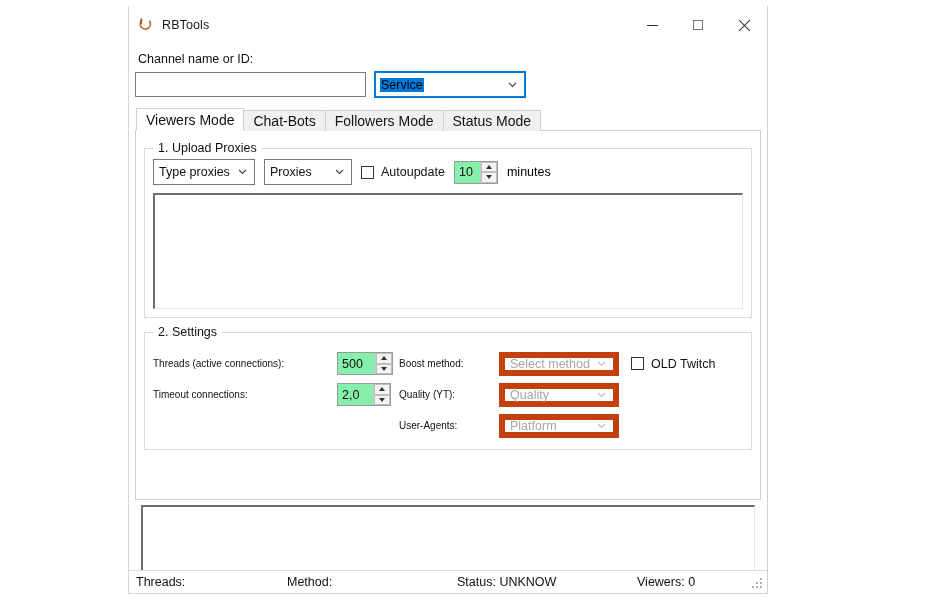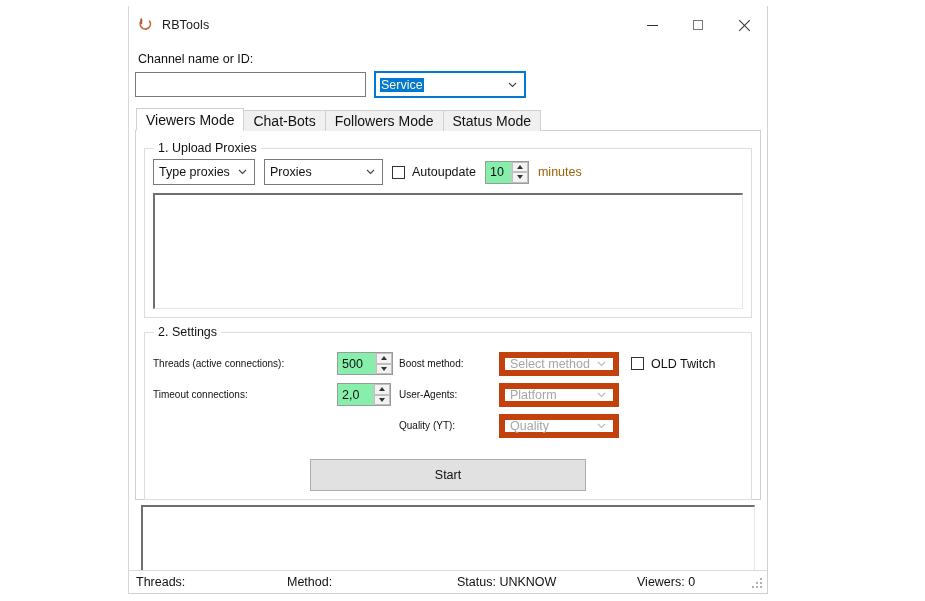--- a/index.html
+++ b/index.html
@@ -125,21 +125,21 @@
     margin-top: -5px;
   }
   .combo .caret svg { display:block; }
 
   .combo.focused {
     border: 2px solid #0078d7;
     padding-left: 4px;
   }
   .combo.focused .sel-text {
     background: #0078d7;
-    color: #fef9c3;
+    color: #000000;
     padding: 0 1px;
   }
   .combo.disabled {
     border: 6px solid #c2410c;
     color: #a6a6a6;
     background: #ffffff;
   }
 
   #service-combo { width: 152px; height: 27px; }
 
@@ -205,21 +205,21 @@
   }
 
   .gb-row {
     display: flex;
     align-items: center;
     gap: 9px;
     text-align: center;
   }
 
   #type-proxies-combo { width: 102px; }
-  #proxies-combo { width: 119px; }
+  #proxies-combo { width: 88px; }
 
   
   .checkbox-wrap {
     display: flex;
     align-items: center;
     gap: 7px;
     font-size: 12.5px;
     color: #111;
     user-select: none;
   }
@@ -454,21 +454,21 @@
             <span class="spin-btns">
               <div>
                   <i class="arrow-up"></i>
                 </div>
               <div>
                   <i class="arrow-dn"></i>
                 </div>
             </span>
           </div>
 
-          <span style="font-size:12.5px;color:#a16207;">minutes</span>
+          <span style="font-size:12.5px;color:#000000;">minutes</span>
         </div>
 
         <div class="sunken" id="proxies-area"></div>
       </div>
 
       <div class="groupbox" style="margin-top:14px;">
         <span class="gb-title">2. Settings</span>
 
         <div class="settings-body">
 
@@ -515,49 +515,46 @@
                     </svg>
                 </span>
               </span>
               <span class="checkbox-wrap" style="margin-left:12px;">
                 <span class="chk-box"></span>
                 <span>OLD Twitch</span>
               </span>
             </div>
 
             <div class="srow">
+              <span class="lbl">Quality (YT):</span>
+              <span class="combo disabled">
+                <span>Quality</span>
+                <span class="caret">
+                  <svg width="9" height="9" viewBox="0 0 9 9">
+                      <path d="M1 3 L4.5 6.5 L8 3" fill="none" stroke="#bbb" stroke-width="1.1"></path>
+                    </svg>
+                </span>
+              </span>
+            </div>
+
+            <div class="srow">
               <span class="lbl">User-Agents:</span>
               <span class="combo disabled">
                 <span>Platform</span>
                 <span class="caret">
                   <svg width="9" height="9" viewBox="0 0 9 9">
                       <path d="M1 3 L4.5 6.5 L8 3" fill="none" stroke="#bbb" stroke-width="1.1"></path>
                     </svg>
                 </span>
               </span>
             </div>
-
-            <div class="srow">
-              <span class="lbl">Quality (YT):</span>
-              <span class="combo disabled">
-                <span>Quality</span>
-                <span class="caret">
-                  <svg width="9" height="9" viewBox="0 0 9 9">
-                      <path d="M1 3 L4.5 6.5 L8 3" fill="none" stroke="#bbb" stroke-width="1.1"></path>
-                    </svg>
-                </span>
-              </span>
-            </div>
           </div>
 
         </div>
 
-        <div class="start-btn">
-          <span>Start</span>
-        </div>
       </div>
 
     </div>
 
     <div class="sunken" id="log-area"></div>
 
   </div>
 
   <div class="statusbar">
     <span class="sb-item" id="sb-threads">Threads:</span>

